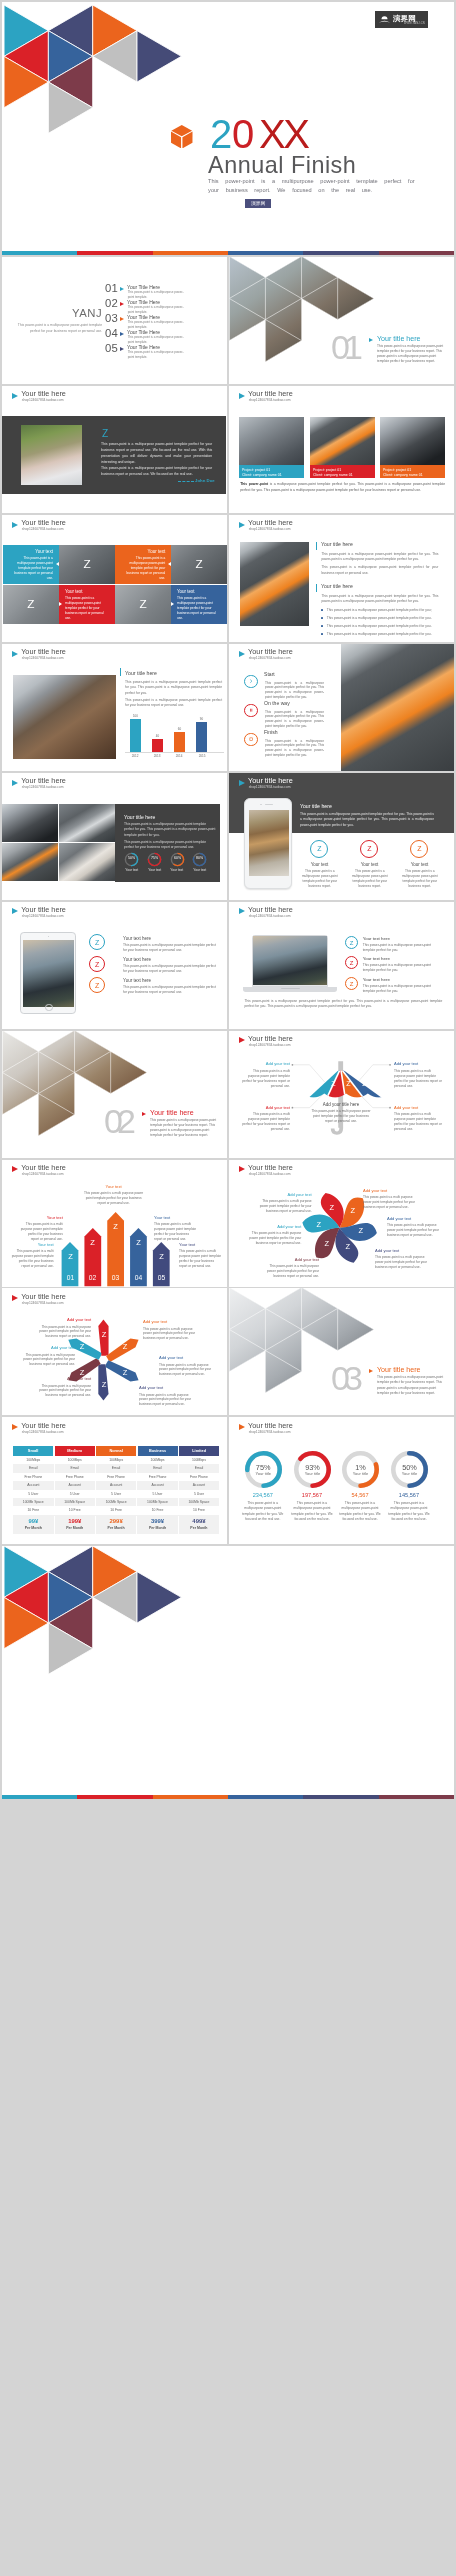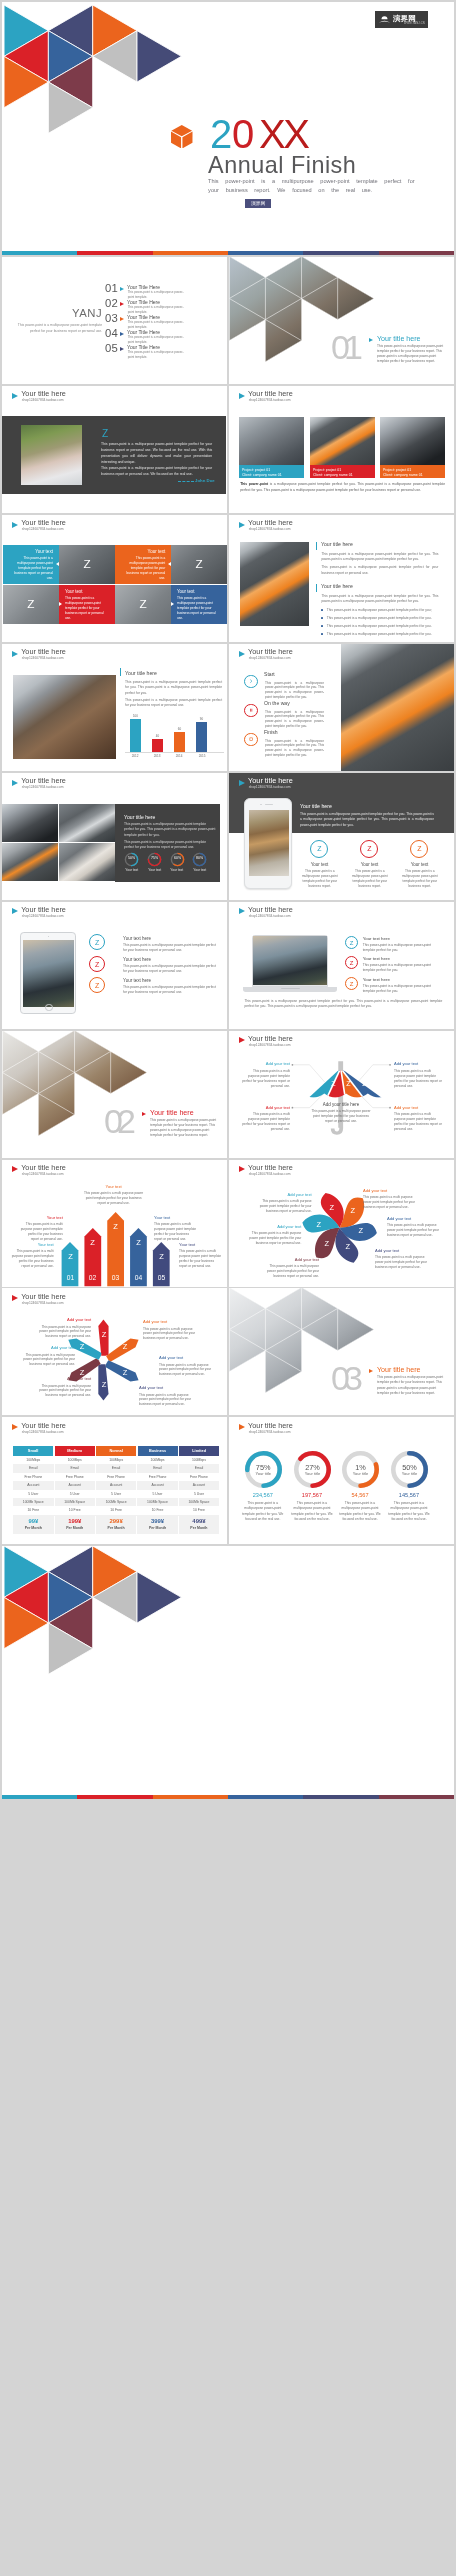--- a/index.html
+++ b/index.html
@@ -970,21 +970,21 @@
           <circle cx="34" cy="34" r="29.8" fill="none" stroke="#2ca3c2" stroke-width="8.4" stroke-dasharray="140.429 187.239" stroke-linecap="round" transform="rotate(-90 34 34) scale(-1,1) translate(-68,0)"></circle>
         </svg>
         <div class="abs r4-v" style="left:15.7px">75%</div>
         <div class="abs r4-s" style="left:15.7px">Your title</div>
         <div class="abs r4-n" style="left:9.8px;color:#2ca3c2">234,567</div>
         <div class="abs r4-b" style="left:9.8px">This power-point is a multipurpose power-point template perfect for you. We focused on the real use.</div>
         <svg class="abs" width="37" height="37" viewBox="0 0 68 68" style="left:65px;top:34px">
           <circle cx="34" cy="34" r="29.8" fill="none" stroke="#d8d8d8" stroke-width="8.4"></circle>
           <circle cx="34" cy="34" r="29.8" fill="none" stroke="#da2128" stroke-width="8.4" stroke-dasharray="117.961 187.239" stroke-linecap="round" transform="rotate(-90 34 34) scale(-1,1) translate(-68,0)"></circle>
         </svg>
-        <div class="abs r4-v" style="left:65px">27%</div>
+        <div class="abs r4-v" style="left:65px">93%</div>
         <div class="abs r4-s" style="left:65px">Your title</div>
         <div class="abs r4-n" style="left:59px;color:#da2128">197,567</div>
         <div class="abs r4-b" style="left:59px">This power-point is a multipurpose power-point template perfect for you. We focused on the real use.</div>
         <svg class="abs" width="37" height="37" viewBox="0 0 68 68" style="left:113px;top:34px">
           <circle cx="34" cy="34" r="29.8" fill="none" stroke="#d8d8d8" stroke-width="8.4"></circle>
           <circle cx="34" cy="34" r="29.8" fill="none" stroke="#eb641d" stroke-width="8.4" stroke-dasharray="56.1717 187.239" stroke-linecap="round" transform="rotate(-90 34 34) scale(-1,1) translate(-68,0)"></circle>
         </svg>
         <div class="abs r4-v" style="left:113px">1%</div>
         <div class="abs r4-s" style="left:113px">Your title</div>
         <div class="abs r4-n" style="left:107px;color:#eb641d">54,567</div>

